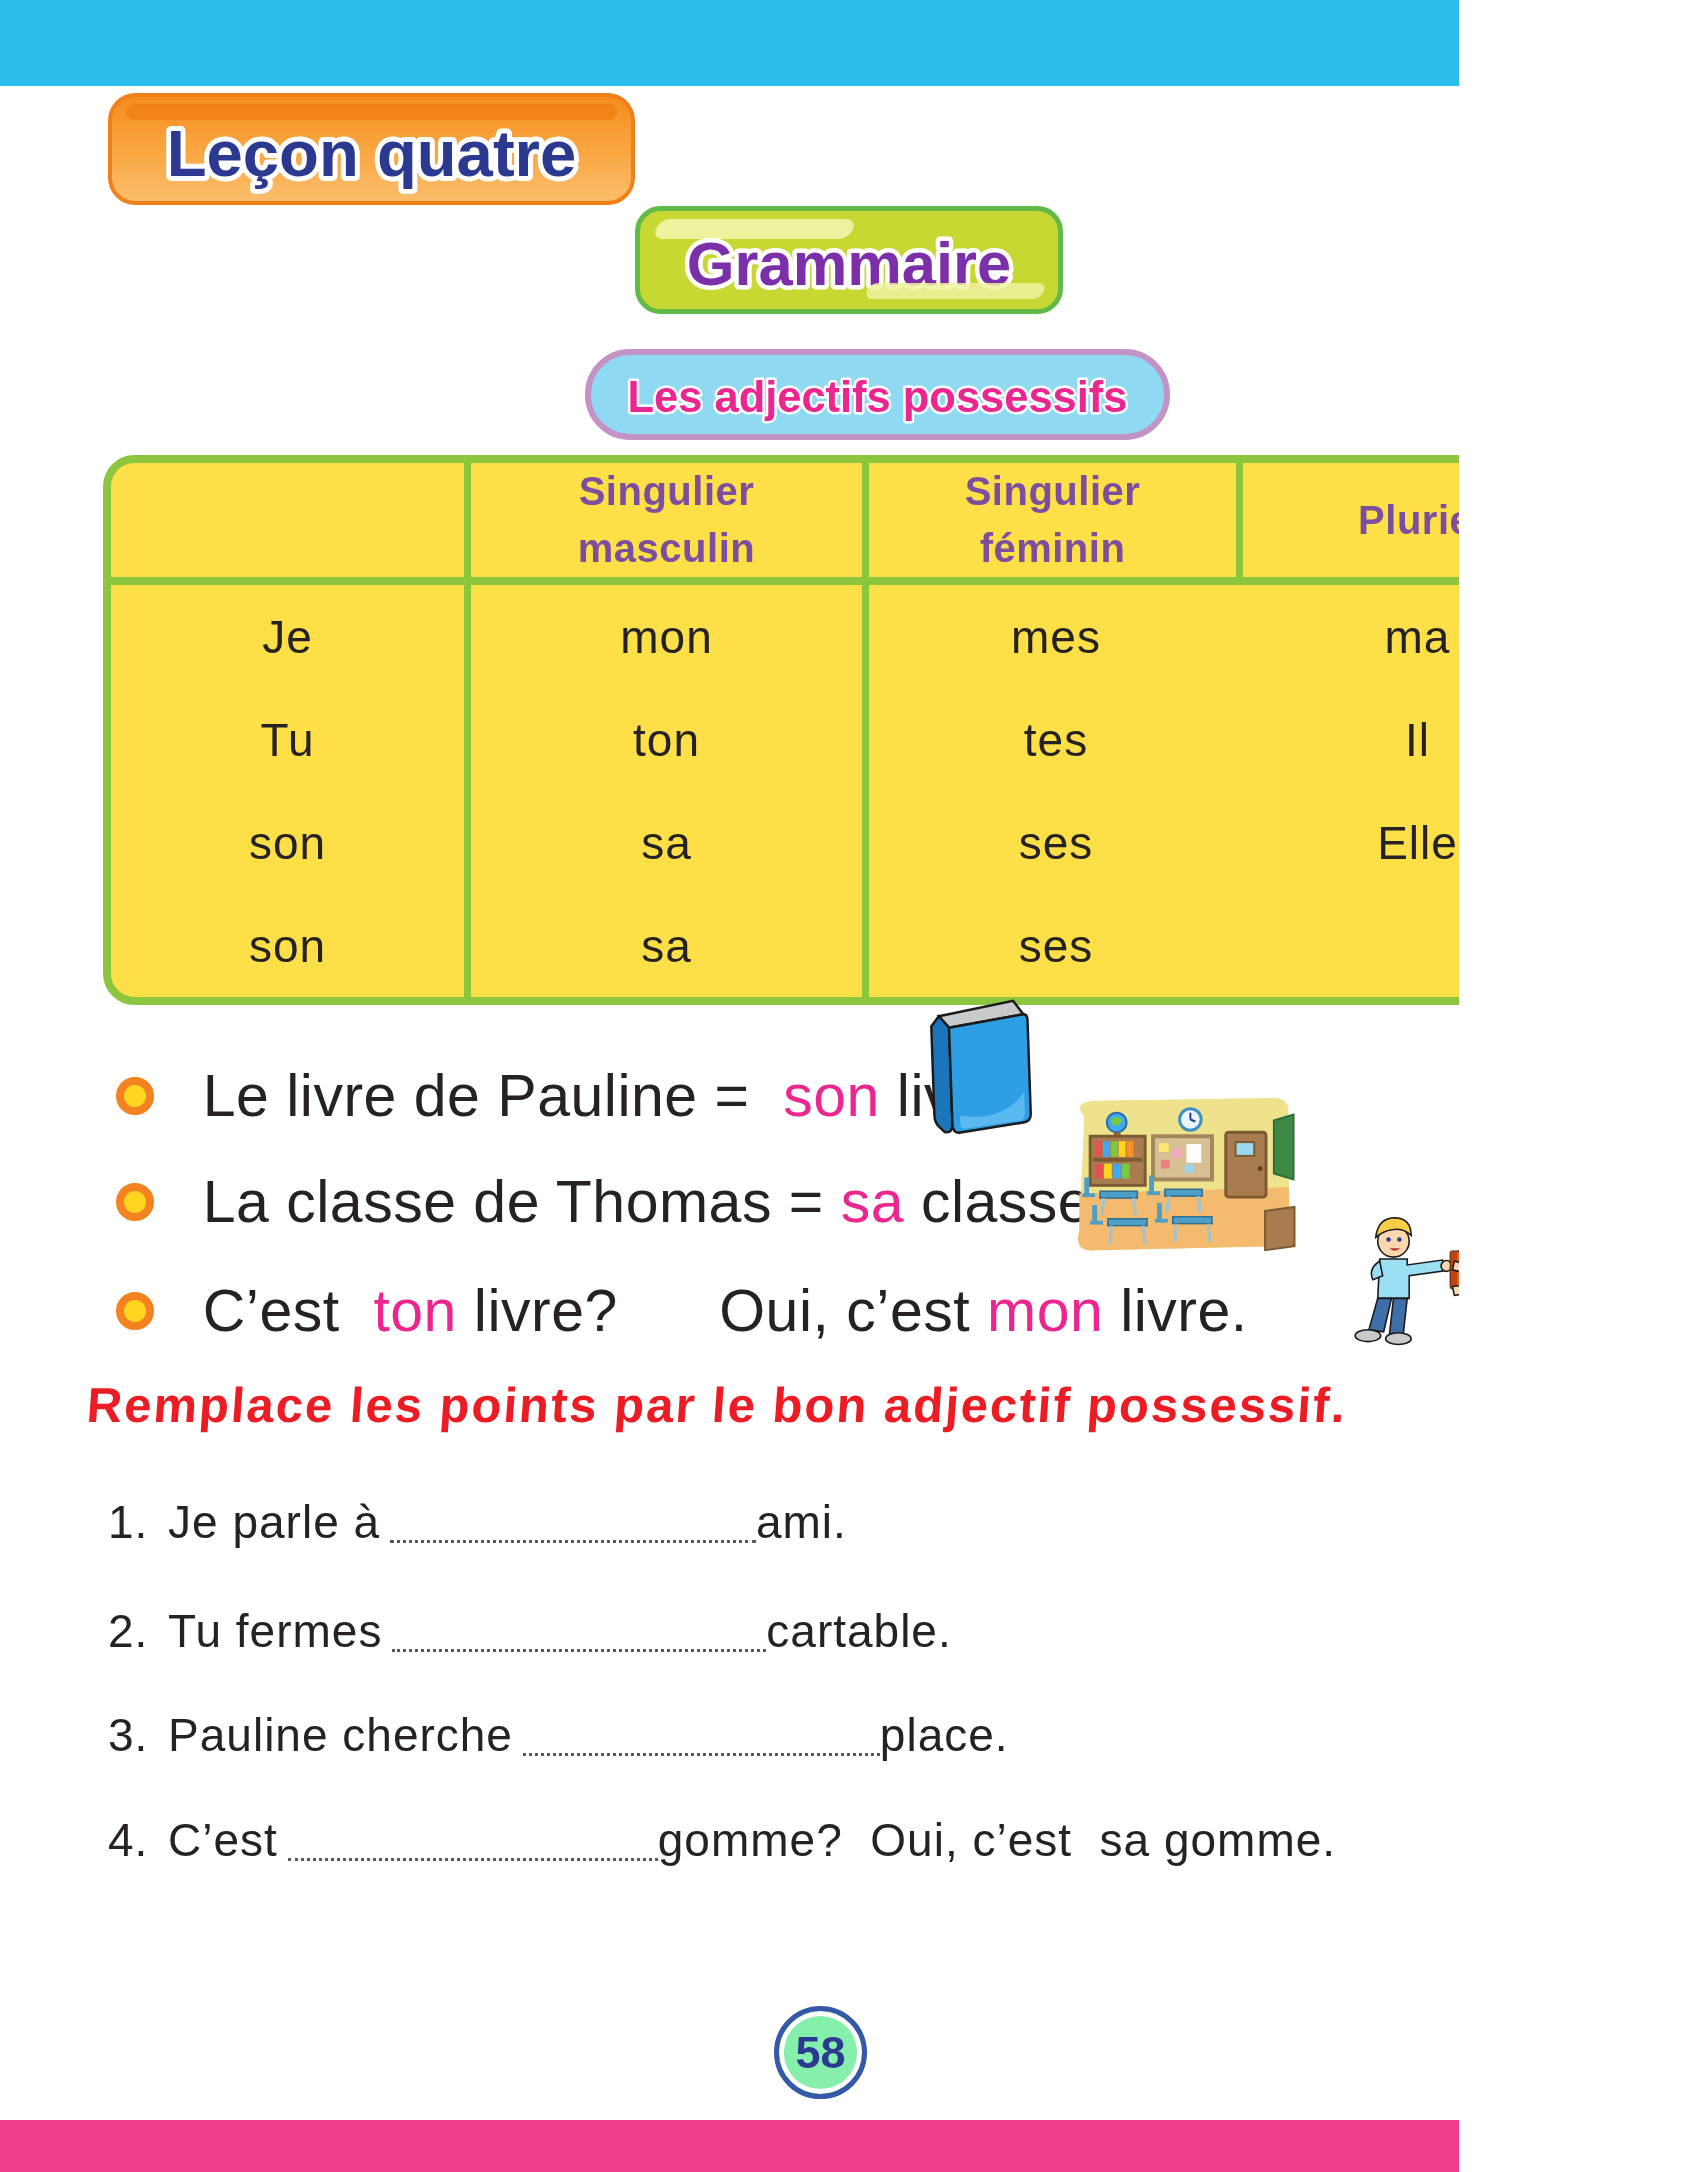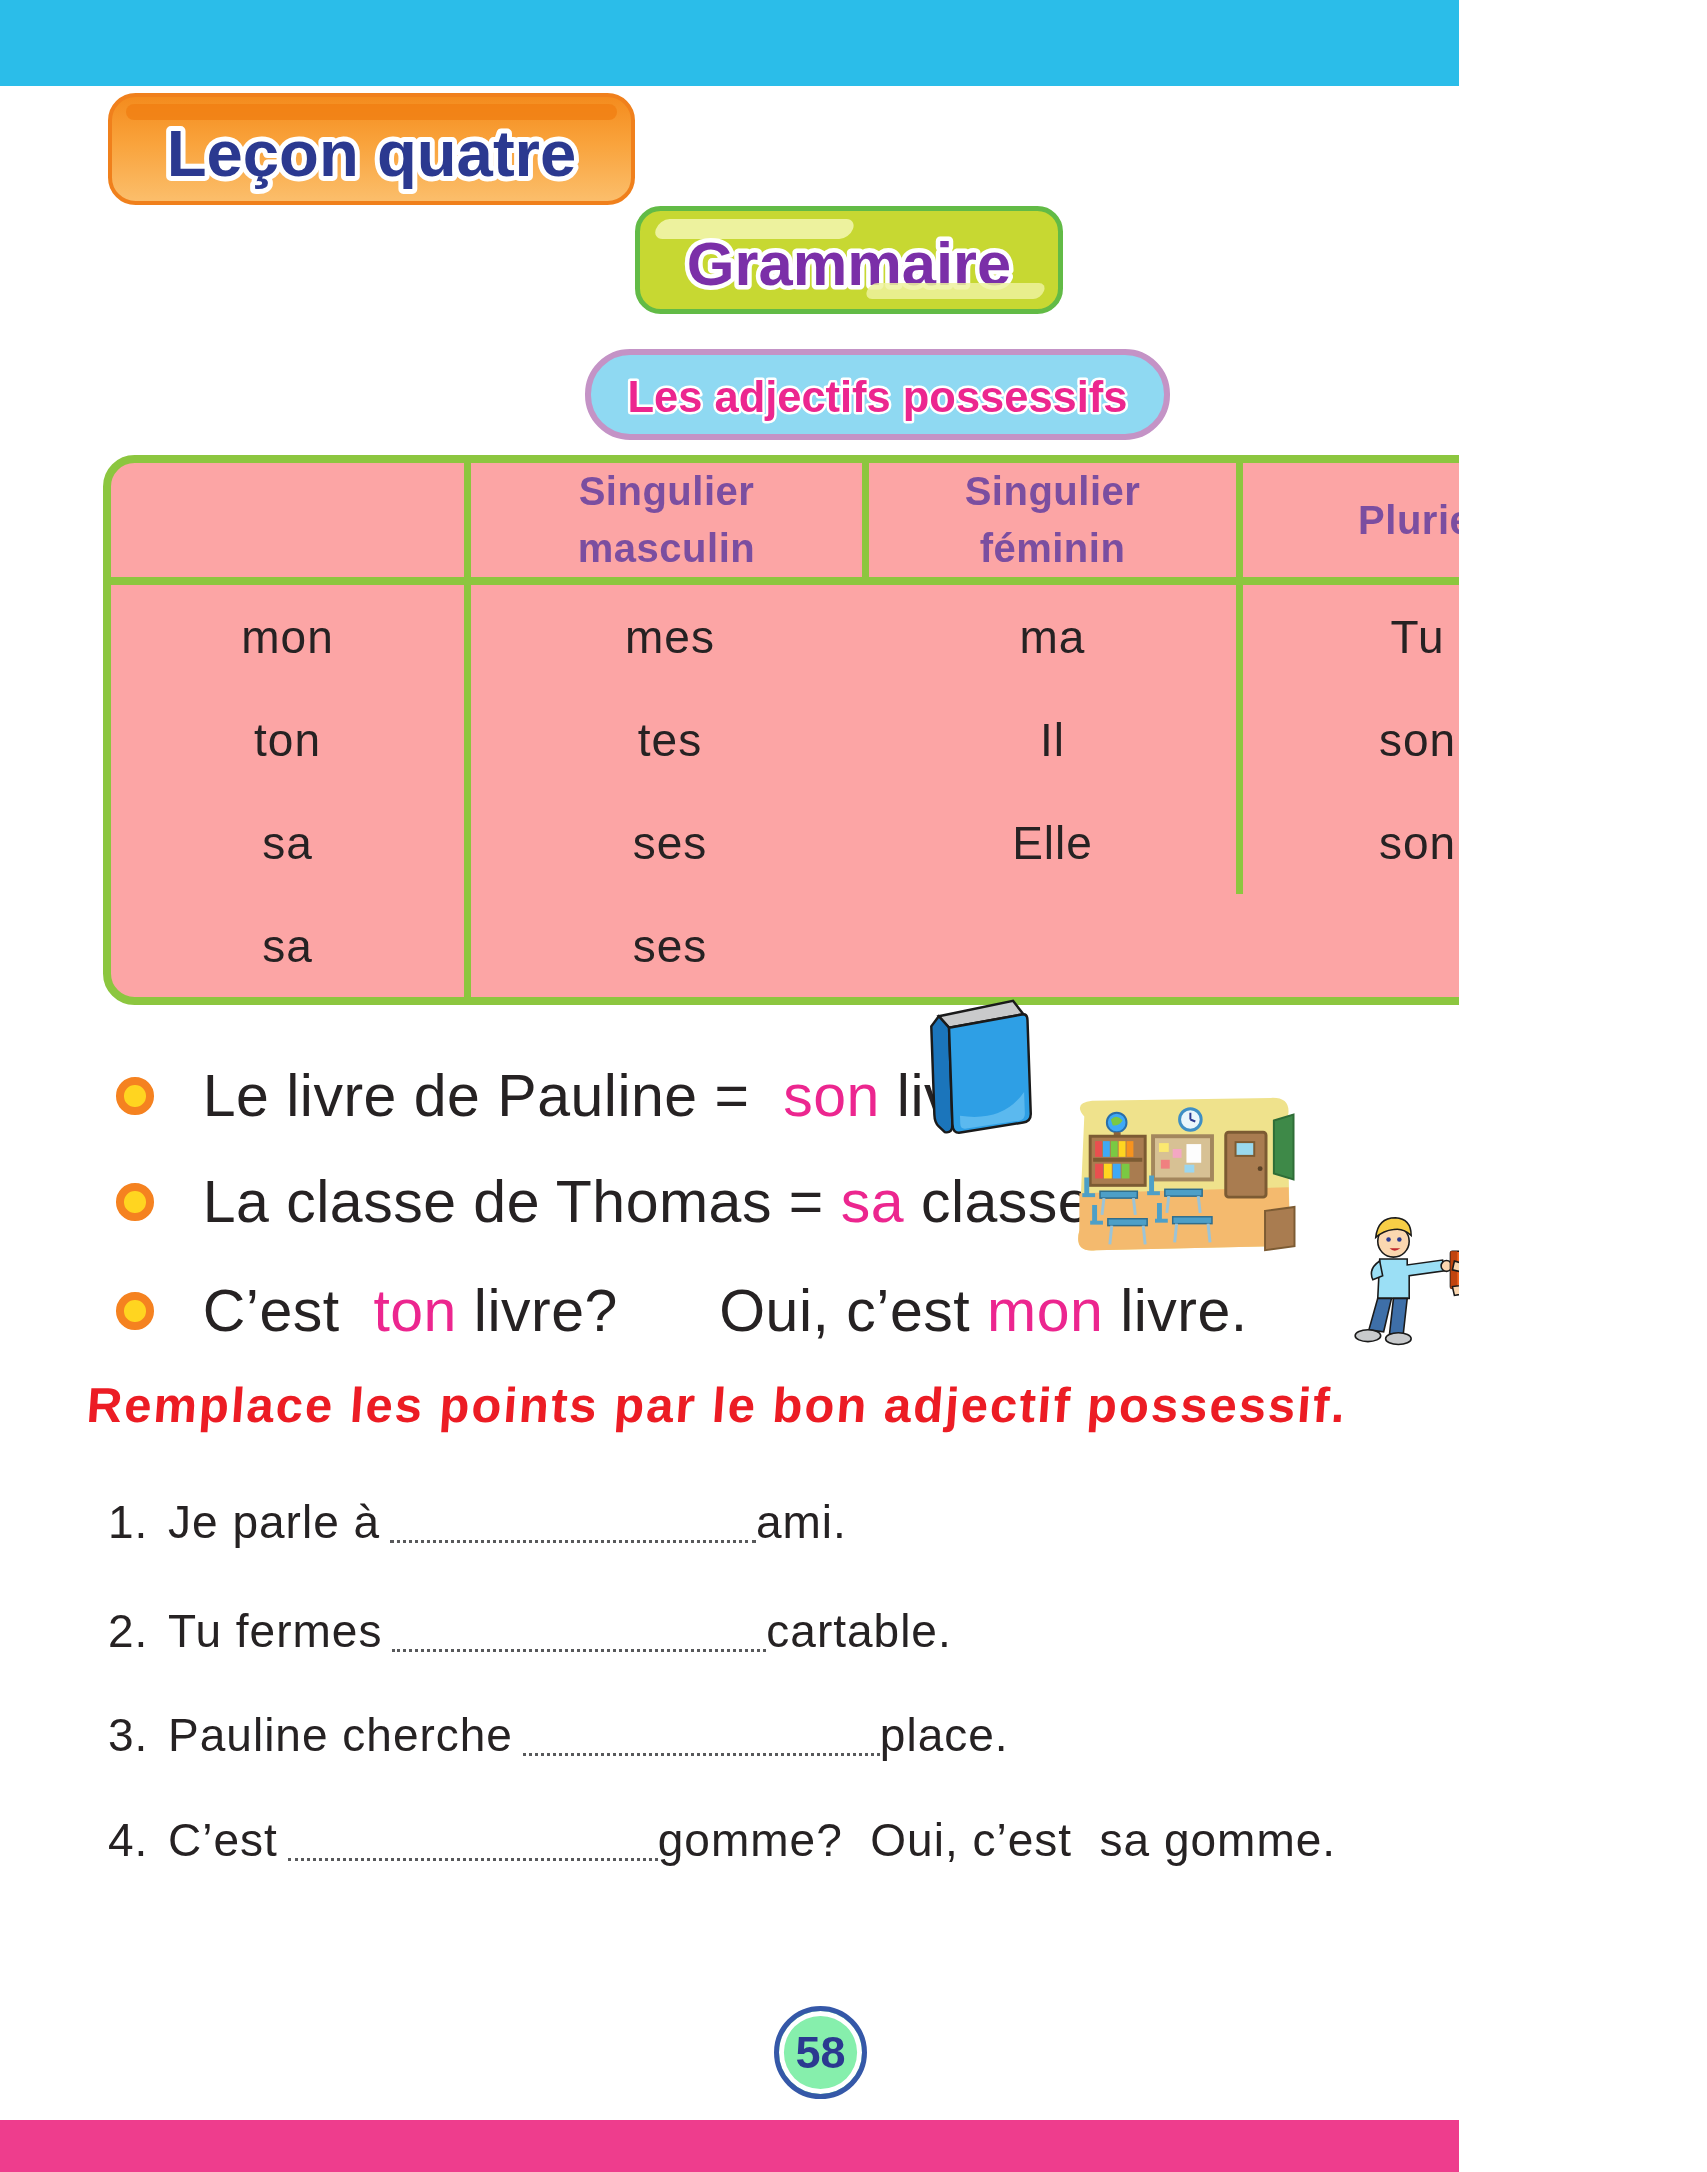--- a/index.html
+++ b/index.html
@@ -25,21 +25,21 @@
     background:#EDF29E;border-radius:11.8px;transform:skewX(-20deg);}
   .grammar-badge::after{content:"";position:absolute;right:13.8px;bottom:9.9px;width:177px;height:15.8px;
     background:#EDF29E;border-radius:9.9px;transform:skewX(-20deg);opacity:.85;}
   .badge-svg{position:absolute;inset:0;width:100%;height:100%;}
   .topic-badge{position:absolute;left:585px;top:349px;width:585px;height:91px;
     background:#8FD9F2;border:6.9px solid #C493C6;border-radius:45px;box-sizing:border-box;}
 
   
   .gtable{position:absolute;left:103px;top:455px;width:1504px;height:550px;box-sizing:border-box;
     border:8.9px solid var(--green);border-radius:31.5px;display:grid;
-    grid-template-columns:360px 398px 374px 1fr;grid-template-rows:122px repeat(4,1fr);background:#fca5a5;}
+    grid-template-columns:360px 398px 374px 1fr;grid-template-rows:122px repeat(4,1fr);background:#fde047;}
   .gcell{display:flex;align-items:center;justify-content:center;text-align:center;}
   .vline{border-right:7.9px solid var(--green);}
   .hline{border-bottom:8.9px solid var(--green);}
   .thead{color:var(--purple);font-weight:bold;font-size:40px;line-height:1.42;letter-spacing:0.5px;}
   .thead .wrap{display:inline-block;max-width:286px;}
   .tcell{font-size:46px;letter-spacing:1px;color:var(--ink);}
 
   
   .example-row{position:absolute;left:116px;display:flex;align-items:center;gap:49px;
     font-size:59px;letter-spacing:0.5px;white-space:pre;}
@@ -99,20 +99,21 @@
     <div class="gcell vline hline thead">
         <span class="wrap">Singulier masculin</span>
       </div>
     <div class="gcell vline hline thead">
         <span class="wrap">Singulier féminin</span>
       </div>
     <div class="gcell hline thead">
         <span>Pluriel</span>
       </div>
 
+    <div class="gcell vline tcell">Je</div>
     <div class="gcell vline tcell">mon</div>
     <div class="gcell tcell">mes</div>
     <div class="gcell vline tcell">ma</div>
 
     <div class="gcell vline tcell">Tu</div>
     <div class="gcell vline tcell">ton</div>
     <div class="gcell tcell">tes</div>
 
     <div class="gcell vline tcell">Il</div>
     <div class="gcell vline tcell">son</div>

